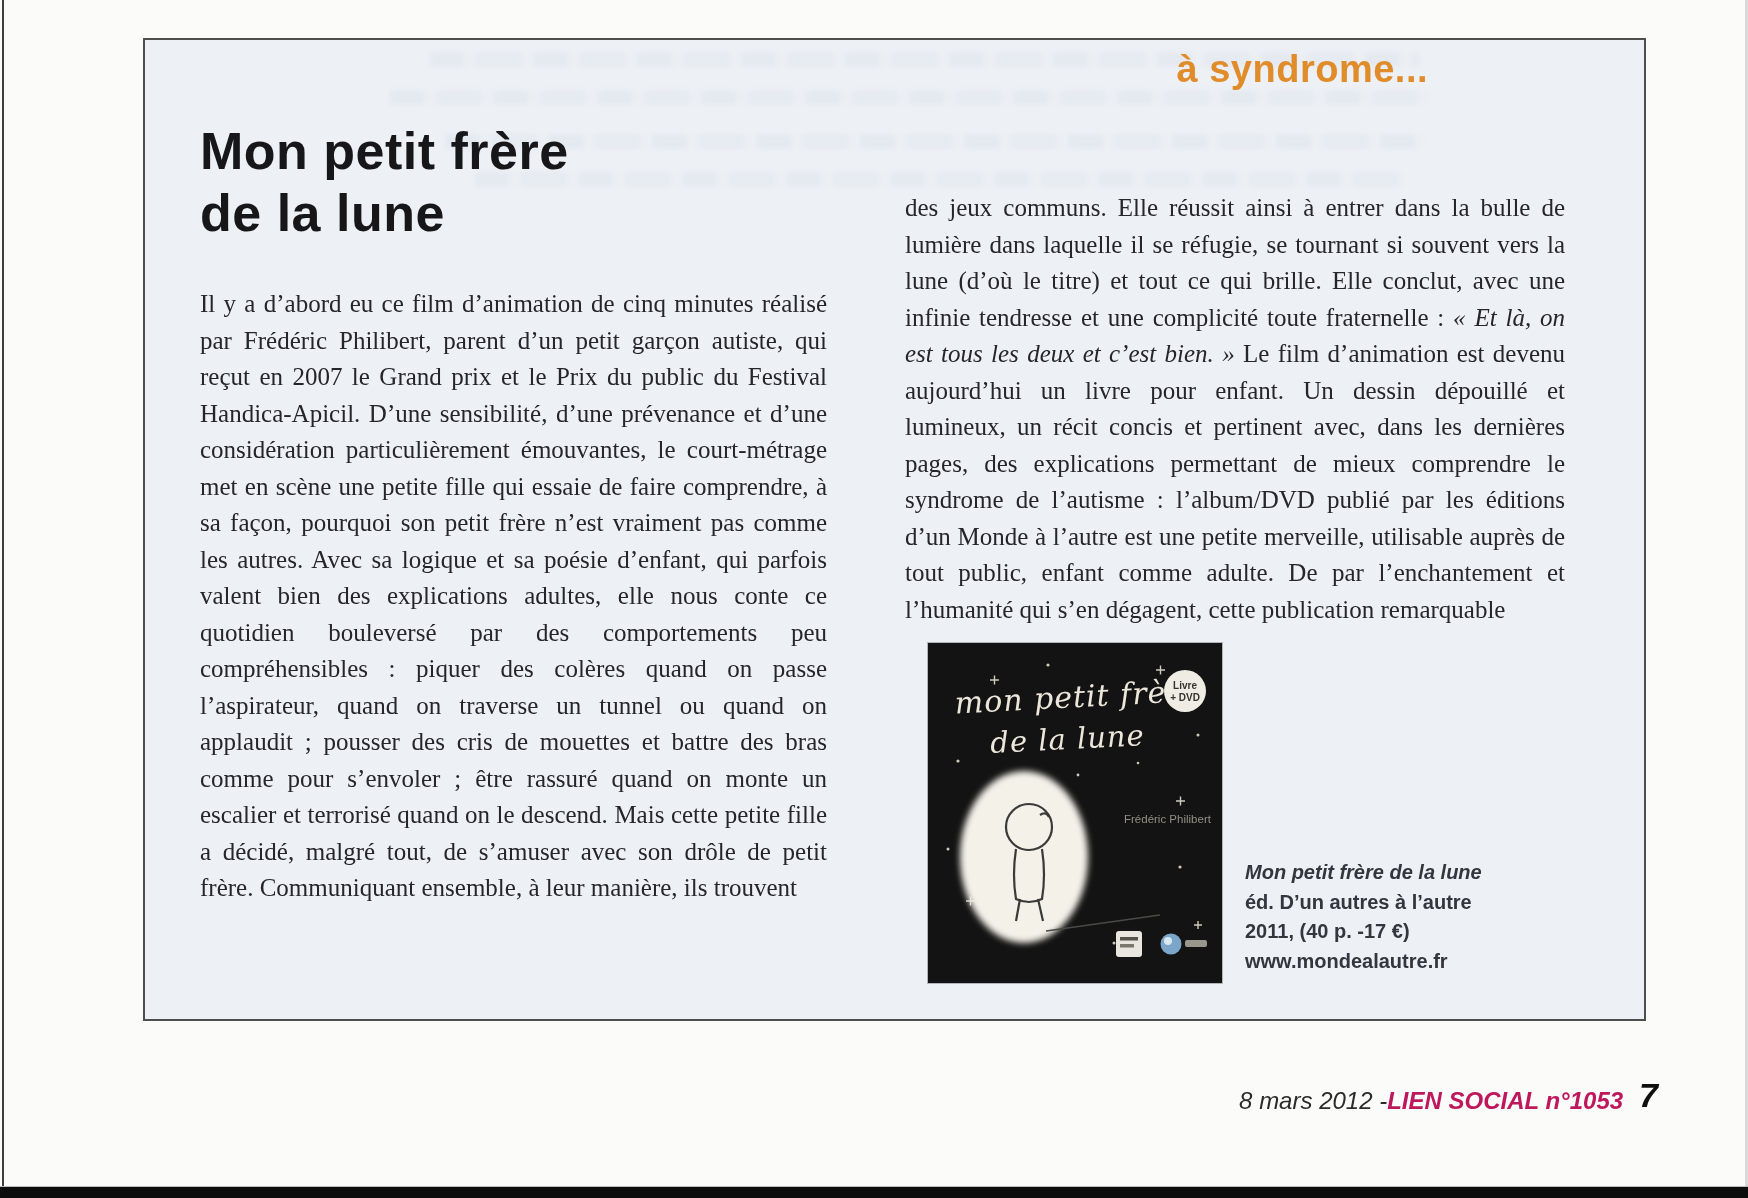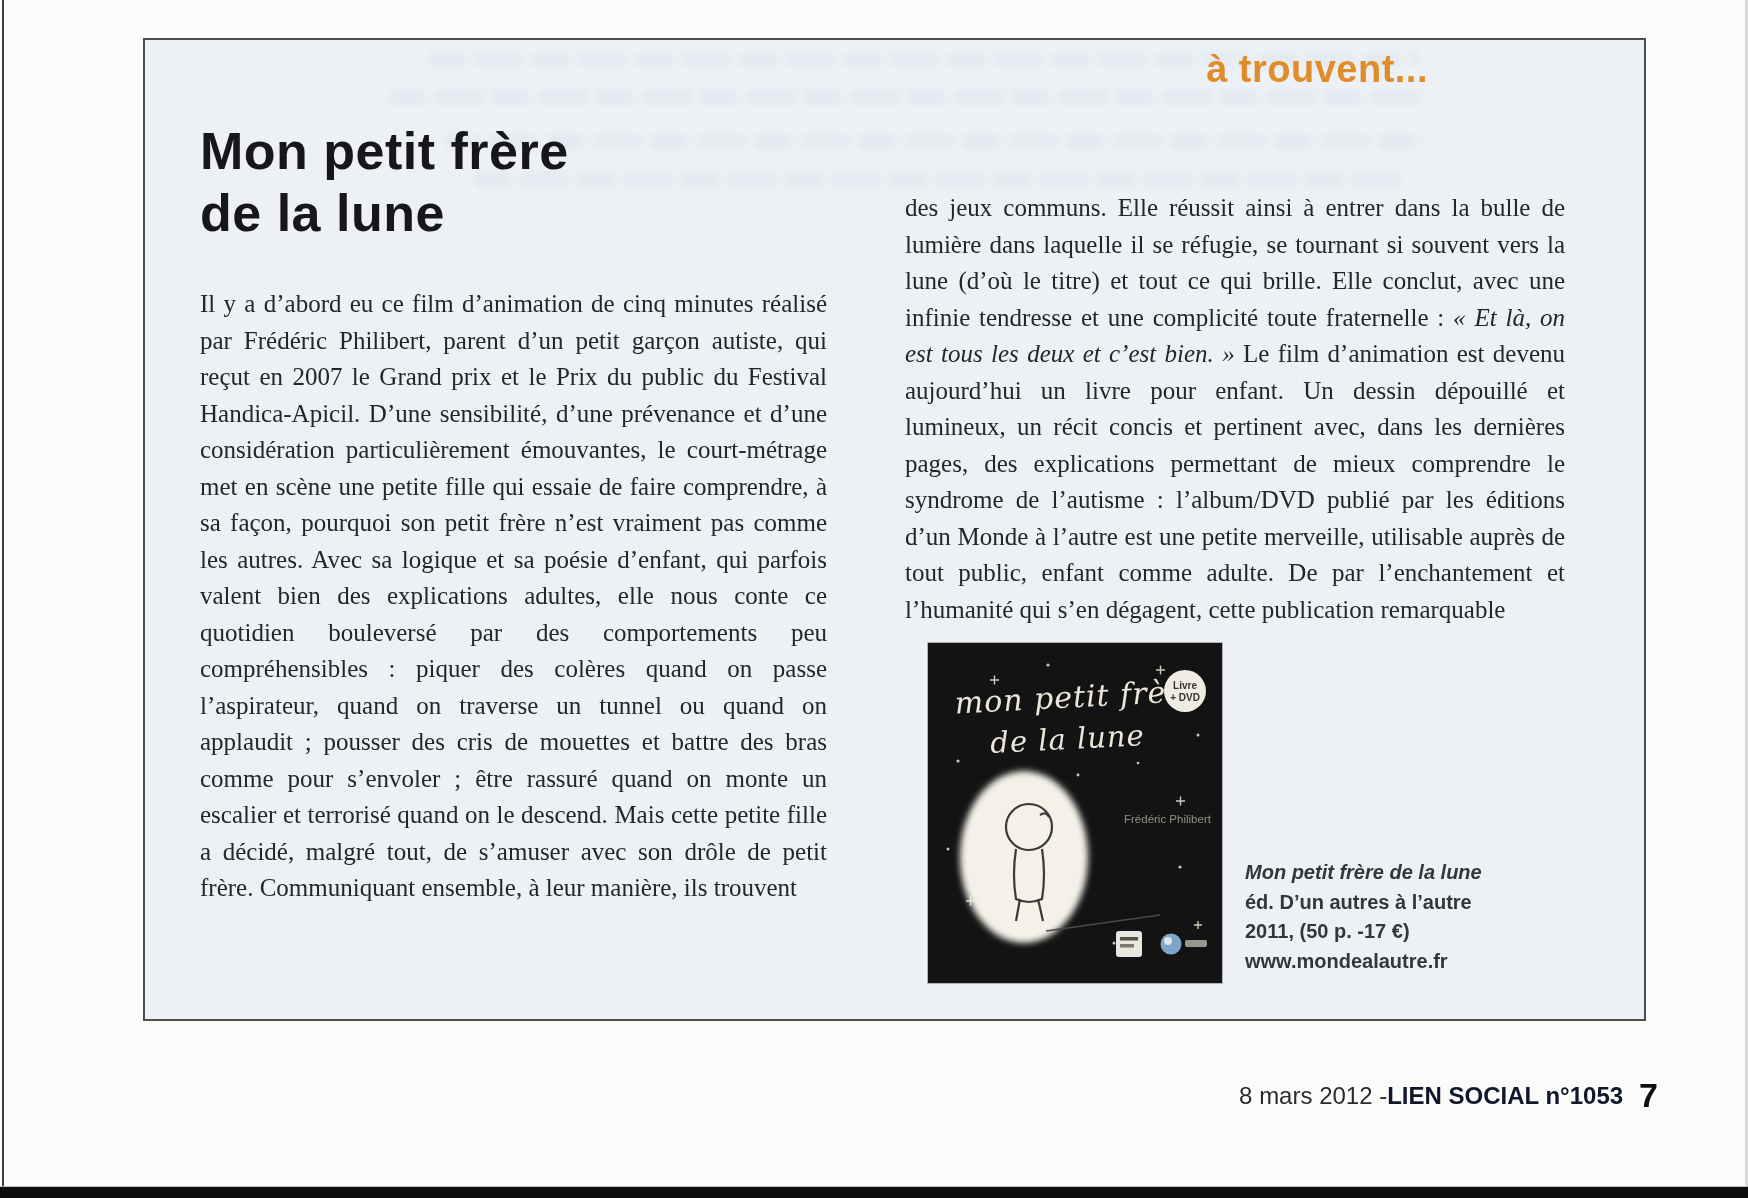--- a/index.html
+++ b/index.html
@@ -58,41 +58,41 @@
   .cover svg{display:block;}
 
   .book-info{
     position:absolute;left:1100px;top:818px;
     font-size:20px;line-height:29.5px;color:#33363c;font-weight:600;
   }
   .book-info .it{font-style:italic;}
 
   .footer{
     position:absolute;right:90px;top:1076px;
-    display:flex;align-items:center;
-    color:#2b2b2b;font-size:24px;
+    display:flex;align-items:flex-end;
+    color:#2b2b2b;font-size:24px;font-style:italic;
   }
-  .footer .mag{font-weight:700;color:#0f172a;}
+  .footer .mag{font-weight:700;color:#be185d;}
   .footer .pagenum{font-size:34px;font-weight:700;color:#0f0f0f;margin-left:16px;}
 </style>
 </head>
 <body>
 
 <div class="left-rule"></div>
 <div class="right-rule"></div>
 <div class="bottom-bar"></div>
 
 <div class="panel">
 
   <div class="ghost" style="left:285px;top:12px;width:990px;"></div>
   <div class="ghost" style="left:245px;top:50px;width:1040px;"></div>
   <div class="ghost" style="left:300px;top:94px;width:980px;"></div>
   <div class="ghost" style="left:330px;top:132px;width:930px;"></div>
 
-  <div class="section-label">à trouvent...</div>
+  <div class="section-label">à syndrome...</div>
 
   <div class="article-title">
     <div>Mon petit frère</div>
     <div>de la lune</div>
   </div>
 
   <div class="bodytext col1">Il y a d’abord eu ce film d’animation de cinq minutes réalisé par Frédéric Philibert, parent d’un petit garçon autiste, qui reçut en 2007 le Grand prix et le Prix du public du Festival Handica-Apicil. D’une sensibilité, d’une prévenance et d’une considération particulièrement émouvantes, le court-métrage met en scène une petite fille qui essaie de faire comprendre, à sa façon, pourquoi son petit frère n’est vraiment pas comme les autres. Avec sa logique et sa poésie d’enfant, qui parfois valent bien des explications adultes, elle nous conte ce quotidien bouleversé par des comportements peu compréhensibles : piquer des colères quand on passe l’aspirateur, quand on traverse un tunnel ou quand on applaudit ; pousser des cris de mouettes et battre des bras comme pour s’envoler ; être rassuré quand on monte un escalier et terrorisé quand on le descend. Mais cette petite fille a décidé, malgré tout, de s’amuser avec son drôle de petit frère. Communiquant ensemble, à leur manière, ils trouvent</div>
 
   <div class="bodytext col2"><span>des jeux communs. Elle réussit ainsi à entrer dans la bulle de lumière dans laquelle il se réfugie, se tournant si souvent vers la lune (d’où le titre) et tout ce qui brille. Elle conclut, avec une infinie tendresse et une complicité toute fraternelle : </span><span class="quote-italic">« Et là, on est tous les deux et c’est bien. » </span><span>Le film d’animation est devenu aujourd’hui un livre pour enfant. Un dessin dépouillé et lumineux, un récit concis et pertinent avec, dans les dernières pages, des explications permettant de mieux comprendre le syndrome de l’autisme : l’album/DVD publié par les éditions d’un Monde à l’autre est une petite merveille, utilisable auprès de tout public, enfant comme adulte. De par l’enchantement et l’humanité qui s’en dégagent, cette publication remarquable</span></div>
 
@@ -148,21 +148,21 @@
         <circle cx="243" cy="301" r="10.5" fill="#7ca6c9"></circle>
         <circle cx="240" cy="298" r="4" fill="#d9e7f1"></circle>
         <rect x="257" y="297" width="22" height="7" rx="2" fill="#99968c"></rect>
       </g>
     </svg>
   </div>
 
   <div class="book-info">
     <div class="it">Mon petit frère de la lune</div>
     <div>éd. D’un autres à l’autre</div>
-    <div>2011, (50 p. -17 €)</div>
+    <div>2011, (40 p. -17 €)</div>
     <div>www.mondealautre.fr</div>
   </div>
 
 </div>
 
 <div class="footer">
   <span>8 mars 2012 - </span>
   <span class="mag">LIEN SOCIAL n°1053</span>
   <span class="pagenum">7</span>
 </div>

